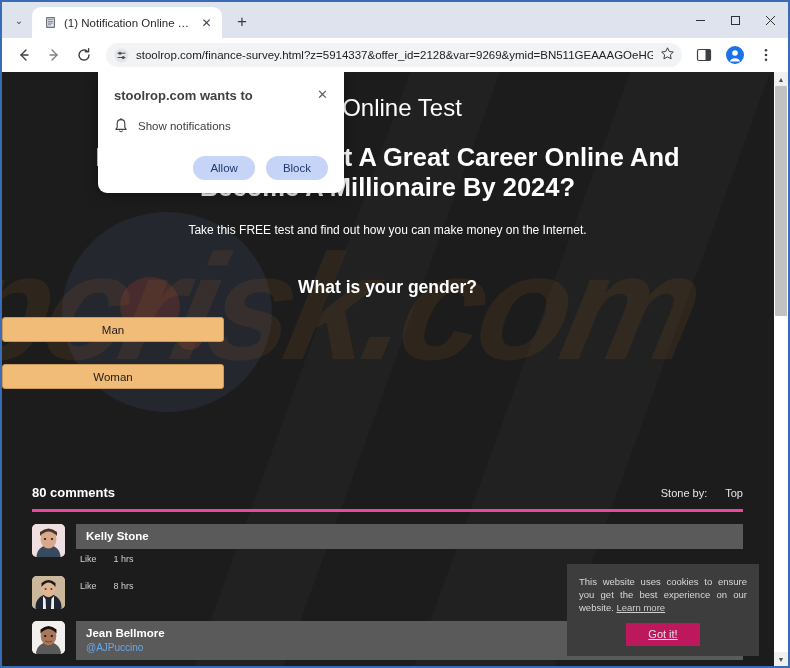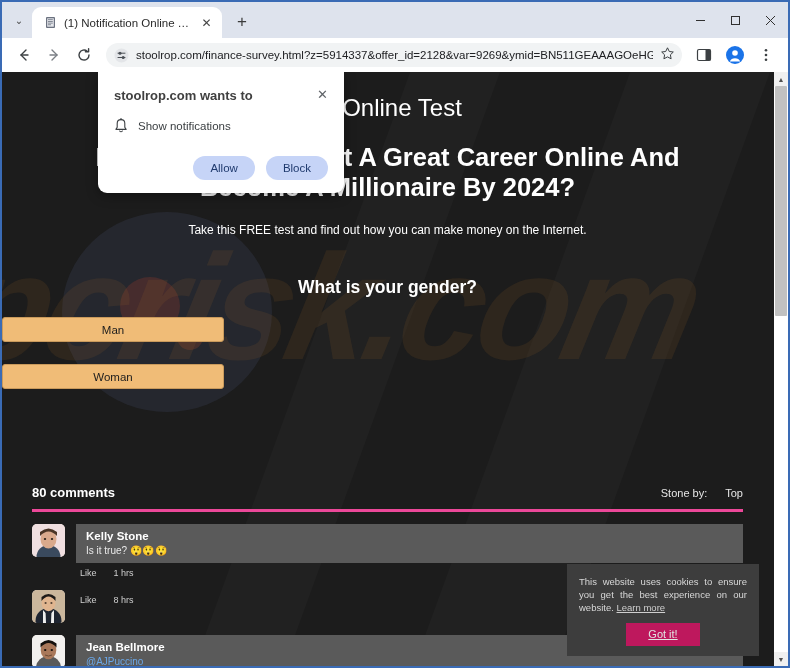--- a/index.html
+++ b/index.html
@@ -385,24 +385,20 @@
                 <ellipse cx="16.5" cy="33" rx="12" ry="12" fill="#3a4a5e"></ellipse>
                 <ellipse cx="16.5" cy="15" rx="8" ry="9.5" fill="#d9a98c"></ellipse>
                 <path d="M8 12 Q16.5 3 25 12 L25 8 Q16.5 1 8 8 Z" fill="#4a3526"></path>
                 <ellipse cx="13" cy="15" rx="1.2" ry="1" fill="#2a2018"></ellipse>
                 <ellipse cx="20" cy="15" rx="1.2" ry="1" fill="#2a2018"></ellipse>
               </svg>
             </span>
             <div class="comment-main">
               <div class="bubble">
                 <div class="c-name">Kelly Stone</div>
-                <div class="c-text">
-                  <span>Is it true?</span>
-                  <span class="emoji">😲😲😲</span>
-                </div>
               </div>
               <div class="c-meta">
                 <span>Like</span>
                 <span>1 hrs</span>
               </div>
             </div>
           </div>
 
           <div class="comment-row">
             <span class="avatar">

